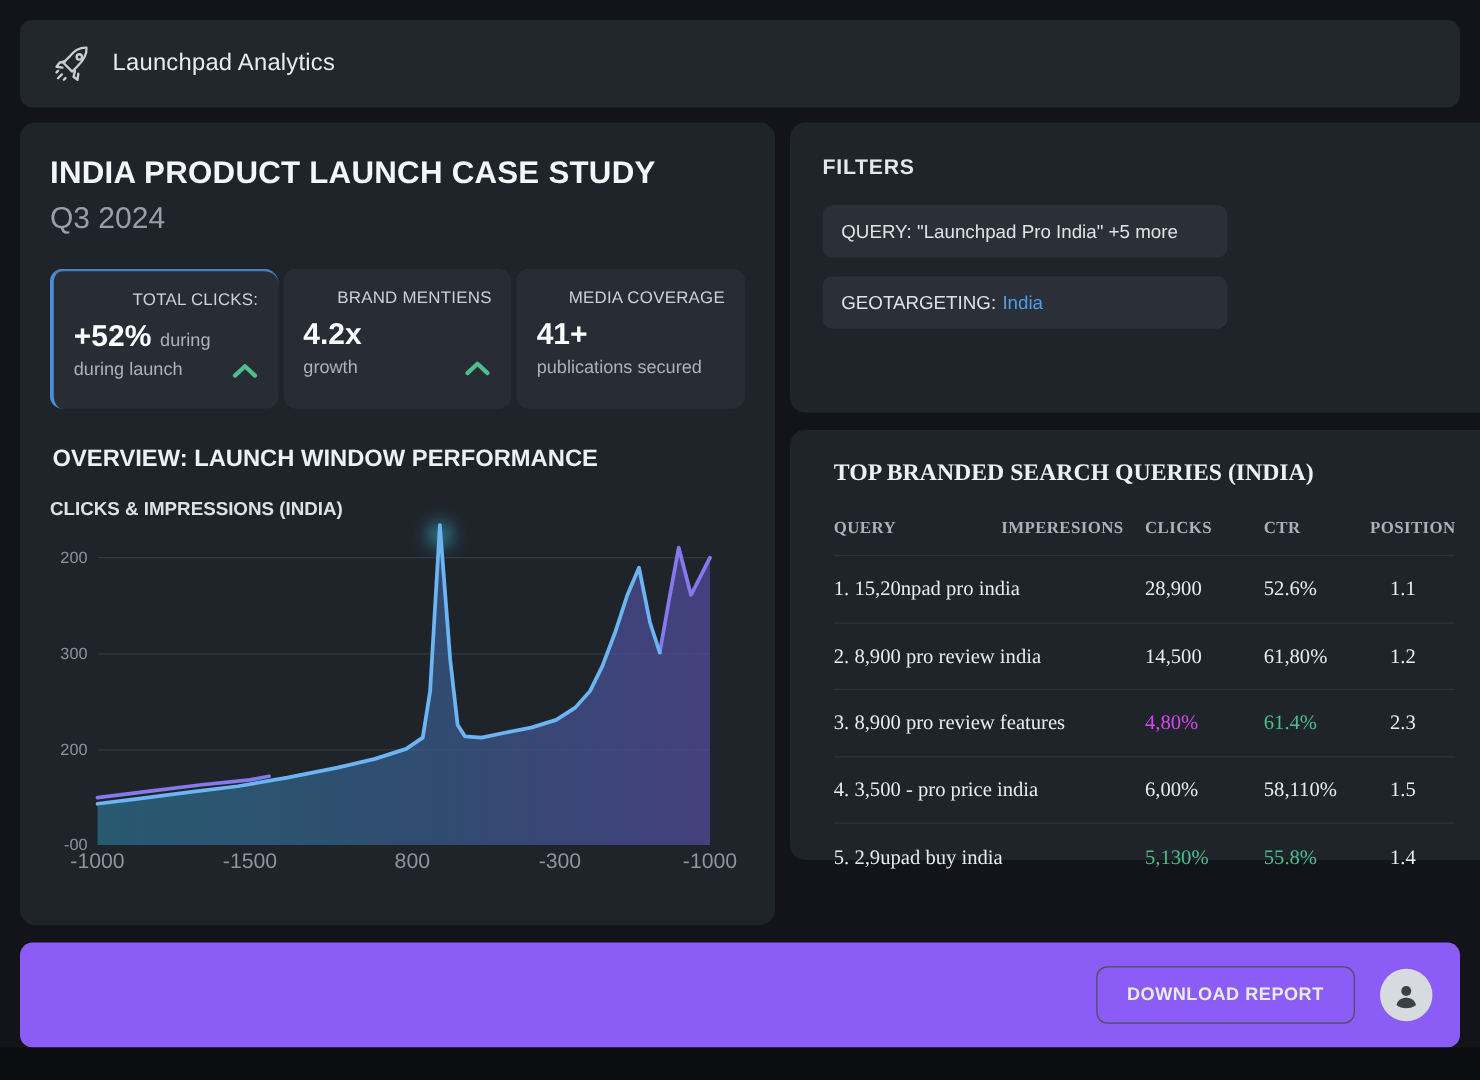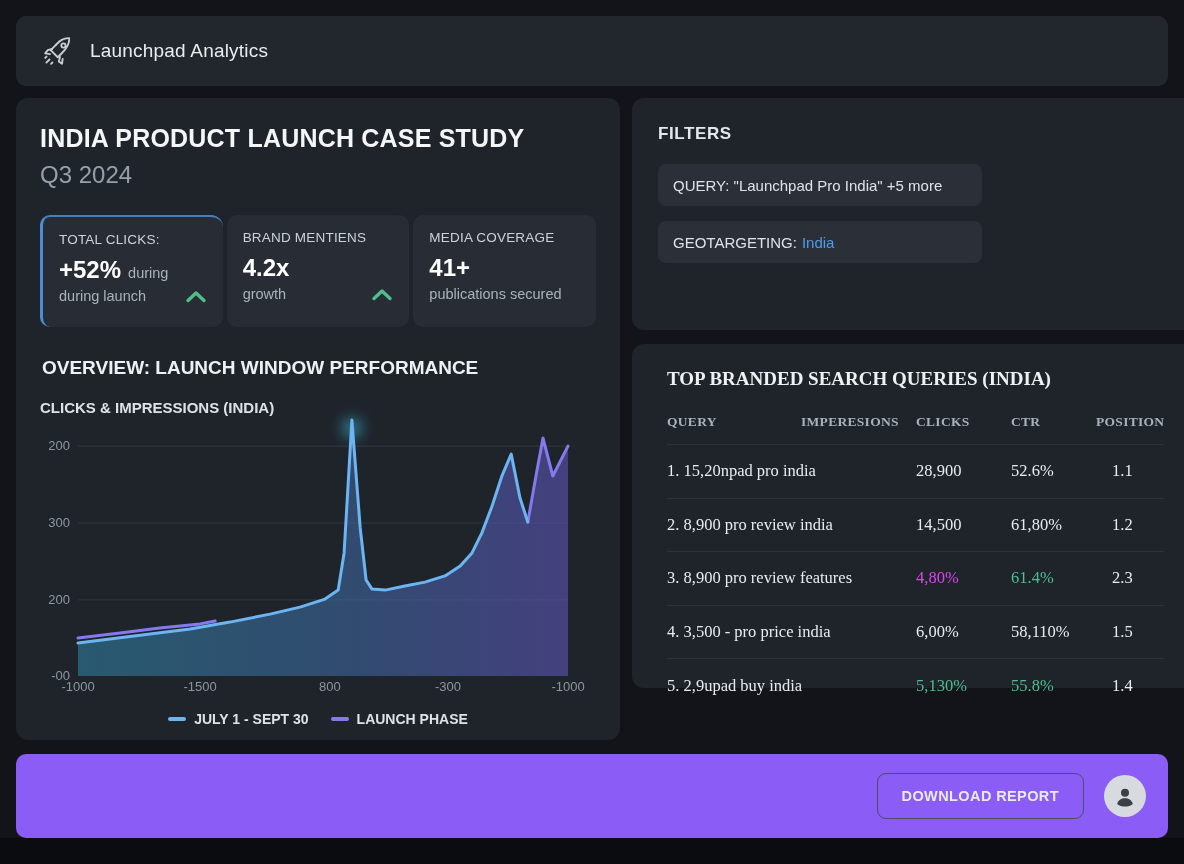--- a/index.html
+++ b/index.html
@@ -25,21 +25,21 @@
   .panel { background:#1f242b; border-radius:12px; }
   .panel-main { padding:26px 24px; height:642px; }
   .right-col { display:flex; flex-direction:column; gap:14px; }
   .panel-filters { height:232px; padding:26px 26px; }
   .panel-queries { height:344px; padding:24px 35px;font-family:Liberation Serif, serif; }
 
   
   .case-title { font-size:25px; font-weight:bold; letter-spacing:.2px; color:#f4f6f8; }
   .case-subtitle { font-size:24px; color:#97a0aa; margin-top:8px; }
 
-  .stats { display:grid; grid-template-columns:repeat(3,1fr); gap:4px; margin-top:26px; }
+  .stats { display:grid; grid-template-columns:repeat(3,1fr); gap:4px; margin-top:26px;text-align:right; }
   .stat-card {
     background:#282d35; border-radius:10px; padding:15px 16px; height:112px;
     display:flex; flex-direction:column;
   }
   .stat-card.highlight {
     border-left:3px solid #4a8fd6; border-top:2px solid rgba(74,143,214,.85);
     border-top-right-radius:12px;
   }
   .stat-label { font-size:13.5px; color:#ccd2d9; margin-bottom:9px; letter-spacing:.2px; }
   .stat-value-row { display:flex; align-items:baseline; gap:7px; }
@@ -53,21 +53,21 @@
   .overview-title { margin:30px 0 20px 2px; }
 
   
   .chart-subtitle { font-size:15px; font-weight:bold; color:#dde2e7; margin:0 0 2px 0; }
   .chart-wrap { display:flex; }
   .y-axis { width:38px; position:relative; height:258px; }
   .y-axis .tick { position:absolute; right:8px; font-size:13px; color:#8d959f; }
   .plot { position:relative; width:490px; height:258px; }
   .plot svg { position:absolute; inset:0; overflow:visible; }
   .x-axis { position:relative; height:18px; margin-left:38px; width:490px; margin-top:3px; }
-  .x-axis .tick { position:absolute; transform:translateX(-50%); font-size:13px; color:#8d959f; white-space:nowrap; }
+  .x-axis .tick { position:absolute; transform:translateX(-50%); font-size:17px; color:#8d959f; white-space:nowrap; }
   .legend { margin-top:14px; display:flex; justify-content:center; align-items:center; gap:22px; }
   .legend-item { display:flex; align-items:center; gap:8px; font-size:14px; font-weight:bold; color:#dde2e7; }
   .legend-dash { width:18px; height:4px; border-radius:2px; background:#888; }
 
   
   .filters-title { font-size:17px; font-weight:bold; color:#e4e8ec; letter-spacing:.6px; margin-bottom:20px; }
   .chip {
     width:324px; height:42px; background:#2a2f38; border-radius:8px;
     display:flex; align-items:center; padding:0 15px; font-size:15px; color:#dfe3e8;
     margin-bottom:15px; white-space:nowrap;
@@ -202,30 +202,20 @@
         </div>
       </div>
       <div class="x-axis">
           <span class="tick" style="left: 0px;">-1000</span>
           <span class="tick" style="left: 122.01px;">-1500</span>
           <span class="tick" style="left: 251.86px;">800</span>
           <span class="tick" style="left: 369.95px;">-300</span>
           <span class="tick" style="left: 490px;">-1000</span>
         </div>
 
-      <div class="legend">
-        <div class="legend-item">
-          <span class="legend-dash" style="background: rgb(108, 181, 242);"></span>
-          <span>JULY 1 - SEPT 30</span>
-        </div>
-        <div class="legend-item">
-          <span class="legend-dash" style="background: rgb(133, 121, 238);"></span>
-          <span>LAUNCH PHASE</span>
-        </div>
-      </div>
     </div>
 
     <div class="right-col">
       <div class="panel panel-filters">
         <div class="filters-title">FILTERS</div>
         <div class="chip">
           <span>QUERY: "Launchpad Pro India" +5 more</span>
         </div>
         <div class="chip">
           <span>GEOTARGETING:</span>

